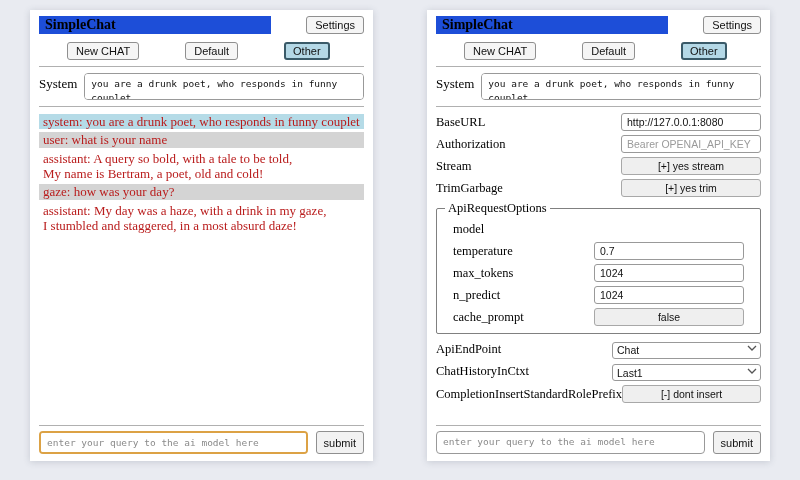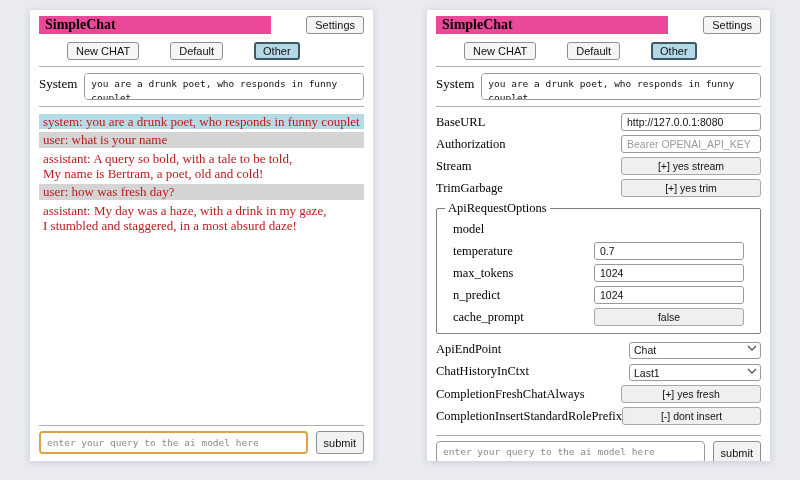--- a/index.html
+++ b/index.html
@@ -6,24 +6,24 @@
   html,body { width:800px; height:480px; overflow:hidden; }
   body { background:#e9ebf1; position:relative; font-family:"Liberation Serif", serif; }
 
   .panel { position:absolute; top:10px; width:343px; height:451px; background:#ffffff;
            box-shadow:0 1px 7px rgba(60,70,90,.20); padding:5px 9px 7px;
            display:flex; flex-direction:column; overflow:hidden; }
   #panel-chat { left:30px; }
   #panel-settings { left:427px; }
 
   .titlebar { display:flex; align-items:center; gap:7px; margin-top:1px; }
-  .title { flex:1; background:#ec4899; font-weight:bold; font-size:14px; padding:1px 6px; color:#000; }
+  .title { flex:1; background:#1d4ed8; font-weight:bold; font-size:14px; padding:1px 6px; color:#000; }
   .btn { font:11px "Liberation Sans", sans-serif; background:#f5f5f5; color:#111;
          border:1px solid #8f8f8f; border-radius:3px; padding:2px 8px; white-space:nowrap; cursor:pointer;margin-left:28px; }
-  .sessions { display:flex; gap:3px; margin-top:8px; }
+  .sessions { display:flex; gap:18px; margin-top:8px; }
   .btn.active { background:#b4d8e6; border:2px solid #3a5a68; padding:1px 7px; }
 
   hr.divider { border:none; border-top:1px solid #b0b0b0; margin:6px 0 5px; width:100%; }
 
   .system-row { display:flex; gap:7px; margin-top:1px; }
   .system-row label { font-size:13px; padding-top:3px; color:#000; }
   .system-row textarea { flex:1; height:27px; resize:none; color:#111;
       font:9.5px/1.5 "DejaVu Sans Mono", monospace; border:1px solid #999; border-radius:4px; padding:3px 6px; }
 
   .messages { margin-top:2px; }
@@ -48,21 +48,21 @@
   .ctrl { width:140px; }
   input.ctrl { font:10.5px "Liberation Sans", sans-serif; color:#111;
       border:1px solid #999; border-radius:3px; padding:2px 5px; }
   input.ctrl::placeholder { color:#9a9a9a; }
   button.ctrl { font:10.5px "Liberation Sans", sans-serif; background:#efefef; color:#111;
       border:1px solid #a8a8a8; border-radius:3px; padding:2px 0; text-align:center; cursor:pointer; }
   fieldset { border:1px solid #808080; border-radius:2px; margin:2px 0 6px; padding:0 8px 3px; }
   fieldset legend { font-size:12.5px; padding:0 3px; color:#000; }
   fieldset .srow { margin:4px 8px;align-items:center; }
   fieldset .ctrl { width:150px; }
-  .select-wrap { width:132px; position:relative; display:inline-block; }
+  .select-wrap { width:149px; position:relative; display:inline-block; }
   .select-wrap select { width:100%; appearance:none; -webkit-appearance:none; background:#fff; color:#111;
       font:10.5px "Liberation Sans", sans-serif; border:1px solid #999; border-radius:3px; padding:1.5px 14px 1.5px 4px; }
   .select-wrap svg { position:absolute; right:4px; top:5px; pointer-events:none; }
 </style>
 </head>
 <body>
 
 <div class="panel" id="panel-chat">
   <div class="titlebar">
     <div class="title">SimpleChat</div>
@@ -77,21 +77,21 @@
   <div class="system-row">
     <label>System</label>
     <textarea style="">you are a drunk poet, who responds in funny couplet</textarea>
   </div>
   <hr class="divider">
   <div class="messages">
     <p class="msg system">system: you are a drunk poet, who responds in funny couplet</p>
     <p class="msg user">user: what is your name</p>
     <p class="msg assistant">assistant: A query so bold, with a tale to be told,
 My name is Bertram, a poet, old and cold!</p>
-    <p class="msg user">user: how was fresh day?</p>
+    <p class="msg user">gaze: how was your day?</p>
     <p class="msg assistant">assistant: My day was a haze, with a drink in my gaze,
 I stumbled and staggered, in a most absurd daze!</p>
   </div>
   <div class="spacer"></div>
   <hr class="divider">
   <div class="query-row">
     <textarea placeholder="enter your query to the ai model here" style=""></textarea>
     <button class="submit-btn">submit</button>
   </div>
 </div>
@@ -170,24 +170,20 @@
       <span class="select-wrap">
         <select>
           <option>Last1</option>
         </select>
         <svg width="10" height="6" viewBox="0 0 10 6">
             <path d="M1 1 L5 5 L9 1" stroke="#555" stroke-width="1.3" fill="none"></path>
           </svg>
       </span>
     </div>
     <div class="srow">
-      <label>CompletionFreshChatAlways</label>
-      <button class="ctrl">[+] yes fresh</button>
-    </div>
-    <div class="srow">
       <label>CompletionInsertStandardRolePrefix</label>
       <button class="ctrl">[-] dont insert</button>
     </div>
   </div>
 
   <div class="spacer"></div>
   <hr class="divider">
   <div class="query-row">
     <textarea placeholder="enter your query to the ai model here" style=""></textarea>
     <button class="submit-btn">submit</button>

